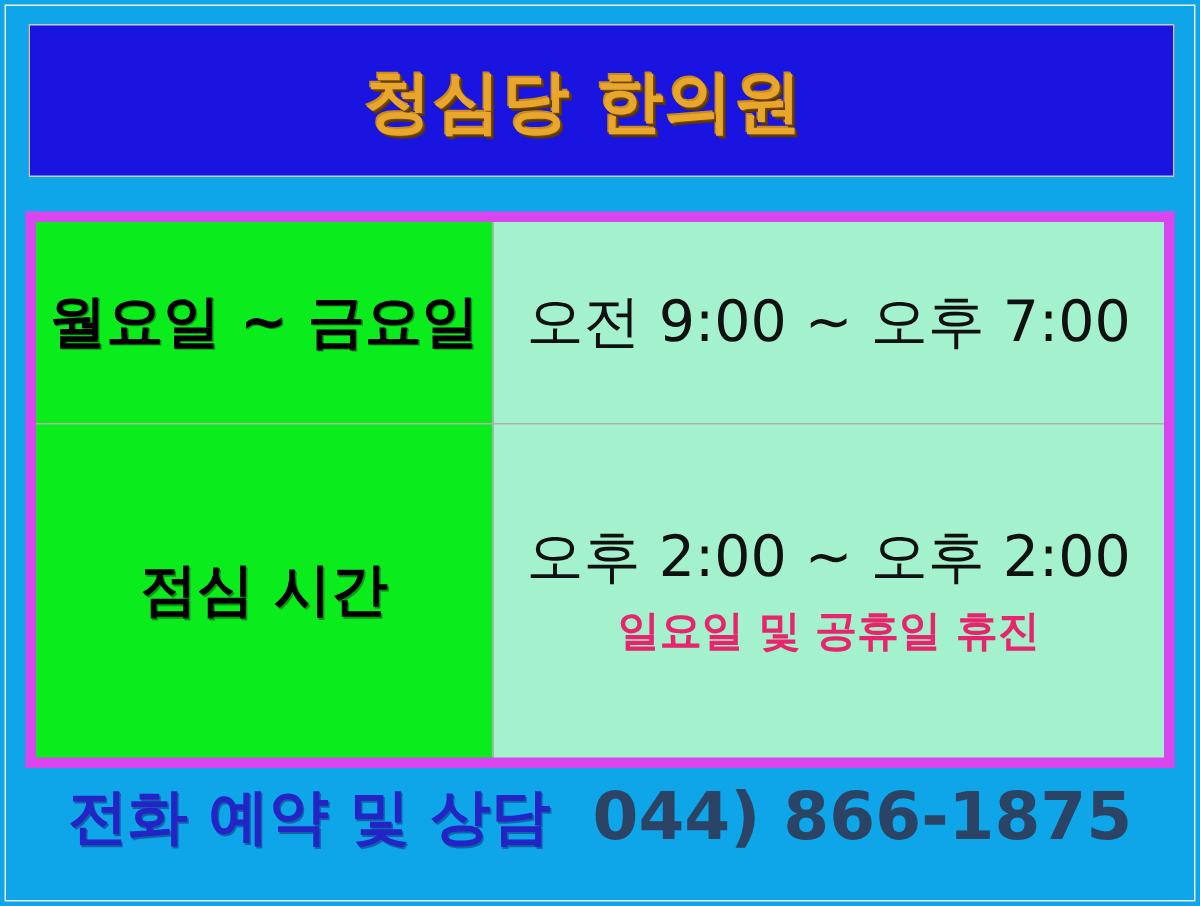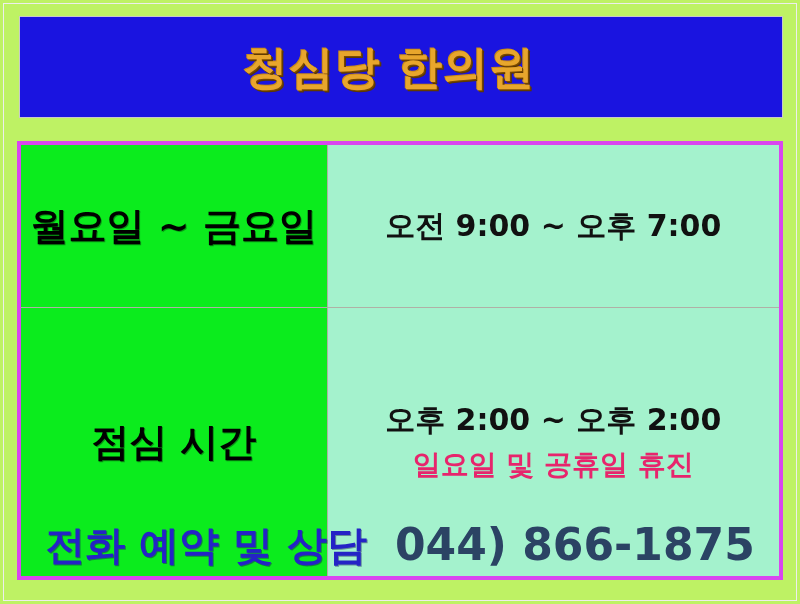--- a/index.html
+++ b/index.html
@@ -10,21 +10,21 @@
   }
   body {
     font-family: "DejaVu Sans", "Liberation Sans", sans-serif;
     -webkit-font-smoothing: antialiased;
   }
 
   #sign {
     position: relative;
     width: 800px;
     height: 604px;
-    background: #bef264;
+    background: #0ea5e9;
     box-sizing: border-box;
     overflow: hidden;
   }
 
   
   #page-frame {
     position: absolute;
     left: 3px;
     top: 3px;
     width: 794px;
@@ -72,22 +72,22 @@
        2px 2px 0 #6d6b00,
       -1px -1px 0 #fffbb0;
   }
 
   
   #hours-table {
     position: absolute;
     left: 17px;
     top: 141px;
     width: 766px;
-    height: 439px;
-    border: 4px solid #d946ef;
+    height: 371px;
+    border: 7px solid #d946ef;
     box-sizing: border-box;
     border-collapse: collapse;
     table-layout: fixed;
   }
   #hours-table tr { }
   #hours-table td {
     padding: 0;
     margin: 0;
     border: 1px solid #b0b0a6;
     text-align: center;
@@ -108,22 +108,22 @@
     background: #a4f2cd;
     color: #000000;
     padding: 4px 0;
   }
   .row-r1 { height: 86px; }
   .row-r2 { height: 142px; }
   .row-r3 { height: 141px; margin-top: 12px; }
 
   .time-main {
     display: block;
-    font-size: 30px;
-    font-weight: bold;
+    font-size: 38px;
+    font-weight: normal;
     color: #111111;
     line-height: 1.08;
     white-space: nowrap;
     letter-spacing: 0px;
   }
   .time-note {
     display: block;
     font-size: 28px;
     font-weight: bold;
     color: #e7256c;

